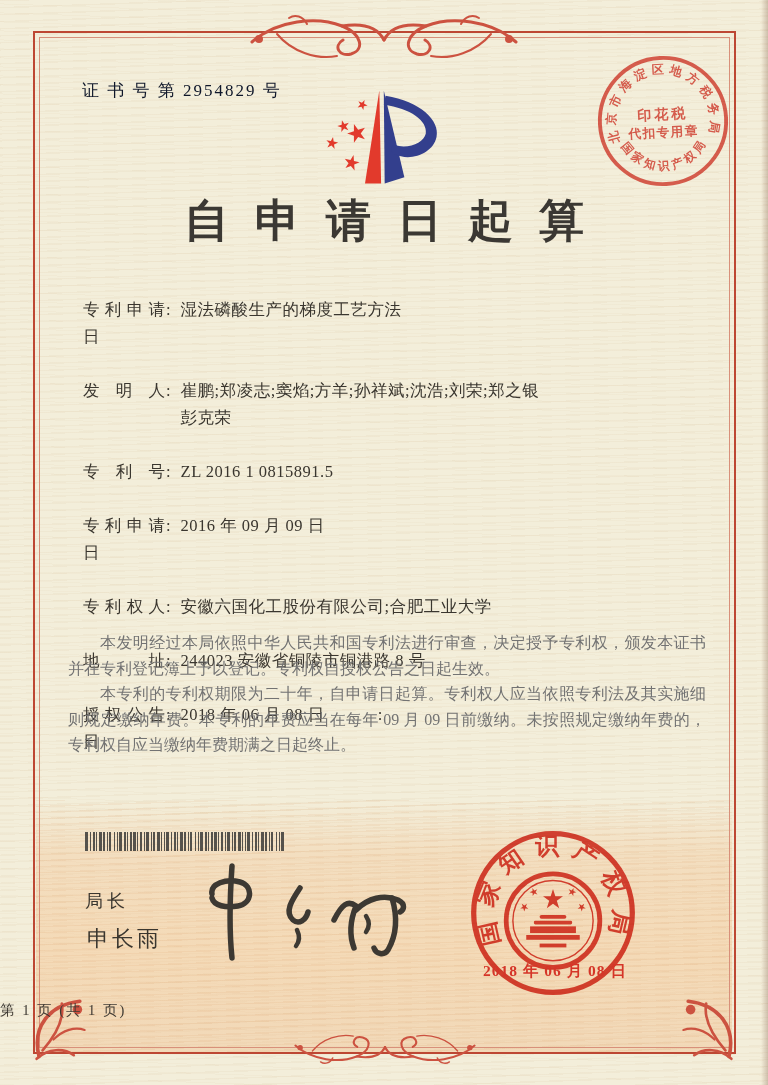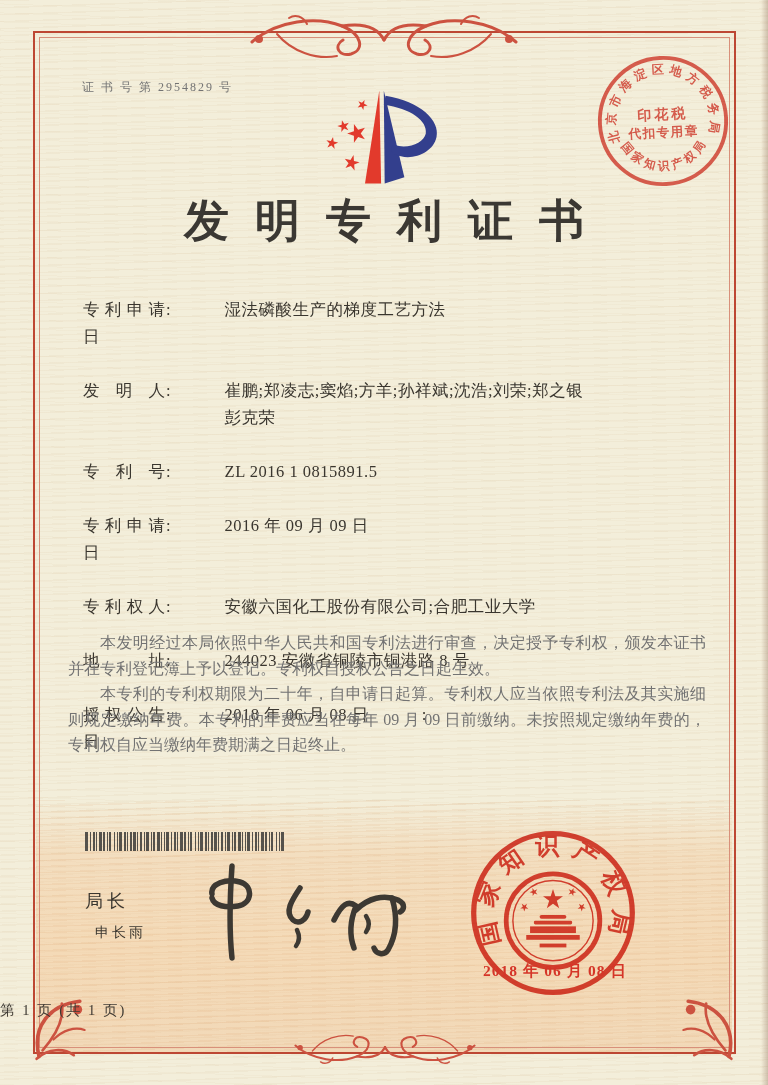--- a/index.html
+++ b/index.html
@@ -22,36 +22,36 @@
     background:
       repeating-linear-gradient(178deg, rgba(214,140,80,0.10) 0 1.5px, transparent 1.5px 6px),
       linear-gradient(180deg, rgba(243,196,148,0) 0%, rgba(243,196,148,0.38) 22%, rgba(245,198,148,0.5) 60%, rgba(240,188,138,0.42) 100%);
   }
   .scan-edge { position:absolute; top:0; right:0; width:7px; height:1085px;
     background:linear-gradient(90deg, rgba(120,80,60,0) 0%, rgba(120,80,60,0.30) 100%); }
   
   .frame-outer { position:absolute; inset:31px 32px 31px 33px; border:2.5px solid #bd4733; }
   .frame-inner { position:absolute; inset:37px 38px 37px 39px; border:1px solid #d8907a; }
   .orn { position:absolute; pointer-events:none; }
-  .cert-no { position:absolute; top:79px; left:82px; font-size:12px; letter-spacing:2px; color:#737373; }
+  .cert-no { position:absolute; top:79px; left:82px; font-size:17px; letter-spacing:2px; color:#0f172a; }
   .logo { position:absolute; top:80px; left:306px; }
   .title { position:absolute; top:191px; left:0; width:100%; text-align:center;
     font-size:45px; font-weight:bold; letter-spacing:26px; text-indent:26px; color:#3b3833; }
   .fields { position:absolute; top:296px; left:83px; width:628px; font-size:16.5px; color:#3a362f; }
   .frow { margin-bottom:27px; display:flex; align-items:flex-start; line-height:27px; }
   .flabel { flex:0 0 82px; text-align:justify; text-align-last:justify; }
   .fcolon { margin:0 10px 0 1px; }
-  .fvalue { white-space:pre-line; letter-spacing:0.5px;margin-left:44px; }
+  .fvalue { white-space:pre-line; letter-spacing:0.5px; }
   .grant-right { margin-left:52px; display:flex; }
   .paras { position:absolute; top:630px; left:68px; width:638px;
     font-size:16px; line-height:25.5px; text-align:justify; color:#737373; }
   .paras p { text-indent:2em; }
   .barcode { position:absolute; top:832px; left:85px; opacity:0.85; }
   .sig-title { position:absolute; top:889px; left:85px; font-size:18px; letter-spacing:4px; color:#3a362f;font-family:Liberation Serif, serif; }
-  .sig-name  { position:absolute; top:924px; left:95px; font-size:14px; letter-spacing:3px; color:#3a362f; }
+  .sig-name  { position:absolute; top:924px; left:87px; font-size:22px; letter-spacing:3px; color:#3a362f; }
   .sig-hand { position:absolute; top:860px; left:196px; opacity:0.92; }
   .seal { mix-blend-mode:multiply; }
   .office-seal { position:absolute; top:827px; left:467px; opacity:0.9; }
   .seal-date { position:absolute; top:961px; left:462px; width:186px; text-align:center;
     font-size:15.5px; font-weight:bold; color:#d53528; letter-spacing:1px; }
   .tax-seal { position:absolute; top:53px; left:595px; opacity:0.78; transform:rotate(-3deg); }
   .footer { position:absolute; top:1001px; left:0; width:100%; text-align:left;
     font-size:14.5px; color:#3f3a33; letter-spacing:2px; }
   svg text { font-family:"Liberation Serif","DejaVu Serif",serif; }
 </style>
@@ -109,21 +109,21 @@
     <use href="#star" fill="#e23a2c" transform="translate(63,24) scale(6) rotate(25)"></use>
     <use href="#star" fill="#e23a2c" transform="translate(42,48) scale(7) rotate(-15)"></use>
     <use href="#star" fill="#e23a2c" transform="translate(29,67) scale(7) rotate(10)"></use>
     <use href="#star" fill="#e23a2c" transform="translate(57,56) scale(11) rotate(-18)"></use>
     <use href="#star" fill="#e23a2c" transform="translate(51,89) scale(9) rotate(14)"></use>
     <polygon points="82,8 66,112 84,112" fill="#e23a2c"></polygon>
     <polygon points="87,8 88,112 110,105" fill="#333f8d"></polygon>
     <path d="M89,14 C128,20 150,42 146,60 C142,79 116,88 99,79 C94,76 94,70 99,69 C115,74 132,66 134,56 C136,42 117,28 87,24 Z" fill="#333f8d"></path>
   </svg>
 
-  <div class="title">发明专利证书</div>
+  <div class="title">自申请日起算</div>
 
   <div class="fields">
     <div class="frow">
       <span class="flabel">专利申请日</span>
         <span class="fcolon">:</span>
       <span class="fvalue">湿法磷酸生产的梯度工艺方法</span>
     </div>
     <div class="frow">
       <span class="flabel">发明人</span>
         <span class="fcolon">:</span>

